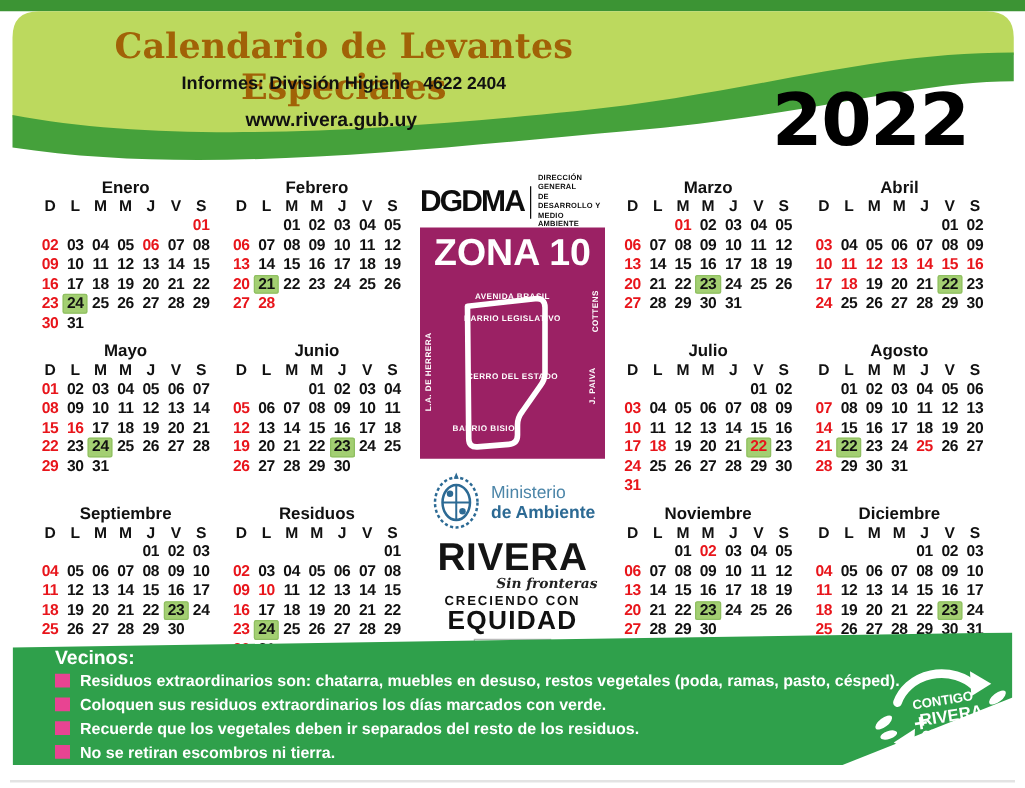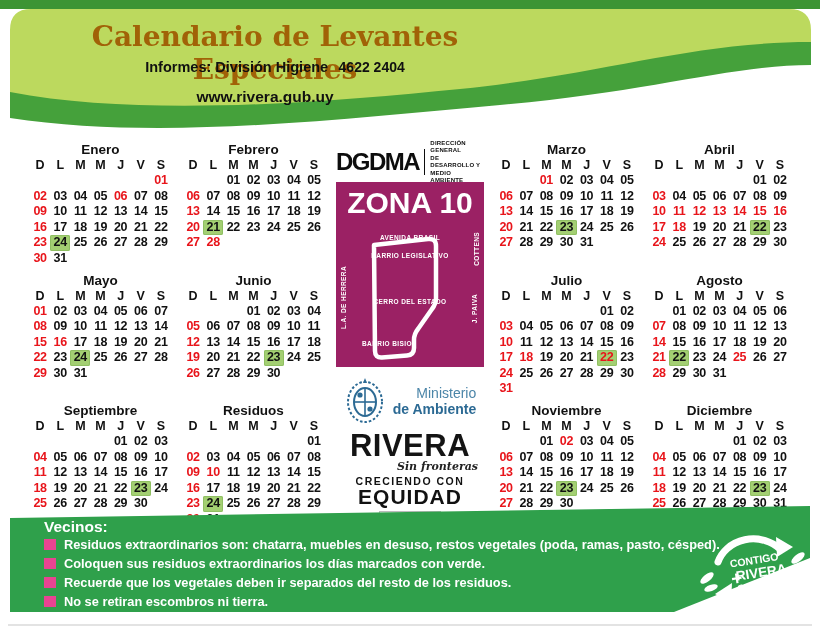--- a/index.html
+++ b/index.html
@@ -46,21 +46,21 @@
   .zona-title{text-align:center;color:#fff;font-weight:800;font-size:30px;letter-spacing:0;padding-top:4px;
     font-family:"Liberation Sans",sans-serif;}
   .map-svg{position:absolute;left:17px;top:50px;}
   .map-shape{fill:none;stroke:#fff;stroke-width:4.5;stroke-linejoin:round;}
   .mlabel{position:absolute;color:#fff;font-weight:bold;font-size:6.5px;letter-spacing:.4px;
     text-align:center;line-height:8px;}
   .mvert{position:absolute;color:#fff;font-weight:bold;font-size:6.5px;letter-spacing:.4px;
     writing-mode:vertical-rl;transform:rotate(180deg);}
 
   .ministry{display:flex;align-items:center;gap:7px;margin-top:7px;height:54px;}
-  .ministry-text div{line-height:16px;text-align:right;}
+  .ministry-text div{line-height:16px;}
   .min-l1{font-size:14px;color:#4b85a8;}
   .min-l2{font-size:14px;font-weight:bold;color:var(--ministry-blue);}
 
   .rivera{font-size:31px;font-weight:900;letter-spacing:0.5px;color:#141414;line-height:30px;margin-top:3px;}
   .sinfront{font-family:"DejaVu Serif",serif;font-style:italic;font-weight:bold;font-size:11px;color:#222;
     align-self:flex-end;margin-right:6px;line-height:11px;}
   .slogan1{font-size:10.5px;font-weight:bold;letter-spacing:1.5px;color:#111;margin-top:3px;line-height:12px;}
   .slogan2{font-size:21px;font-weight:900;letter-spacing:1px;color:#111;line-height:20px;}
   .lsqa{display:flex;align-items:center;gap:4px;margin-top:4px;border:1px solid #bbb;padding:1px 5px;background:#fff;}
   .lsqa-sq{width:13px;height:13px;display:grid;grid-template-columns:1fr 1fr;grid-template-rows:1fr 1fr;}
@@ -89,20 +89,21 @@
          C690,44 600,76 460,90 C320,104 140,117 10,94 Z"></path>
     <path class="wave-dark" d="M811,42 C690,42 600,75 460,89 C320,103 140,117 10,92
          L10,118 C160,141 340,119 500,105 C650,92 732,65 811,65 Z"></path>
   </svg>
   <div class="hd-title">Calendario de Levantes Especiales</div>
   <div class="hd-info">
     <span class="lbl">Informes: División Higiene</span>
     <span class="phone">4622 2404</span>
   </div>
   <div class="hd-site">www.rivera.gub.uy</div>
+  <div class="hd-year">2022</div>
 
   <div class="cal">
 
     <div class="center">
 
       <div class="dgdma">
         <span class="word">DGDMA</span>
         <span class="bar"></span>
         <span class="tag">
           <span>DIRECCIÓN GENERAL</span>

